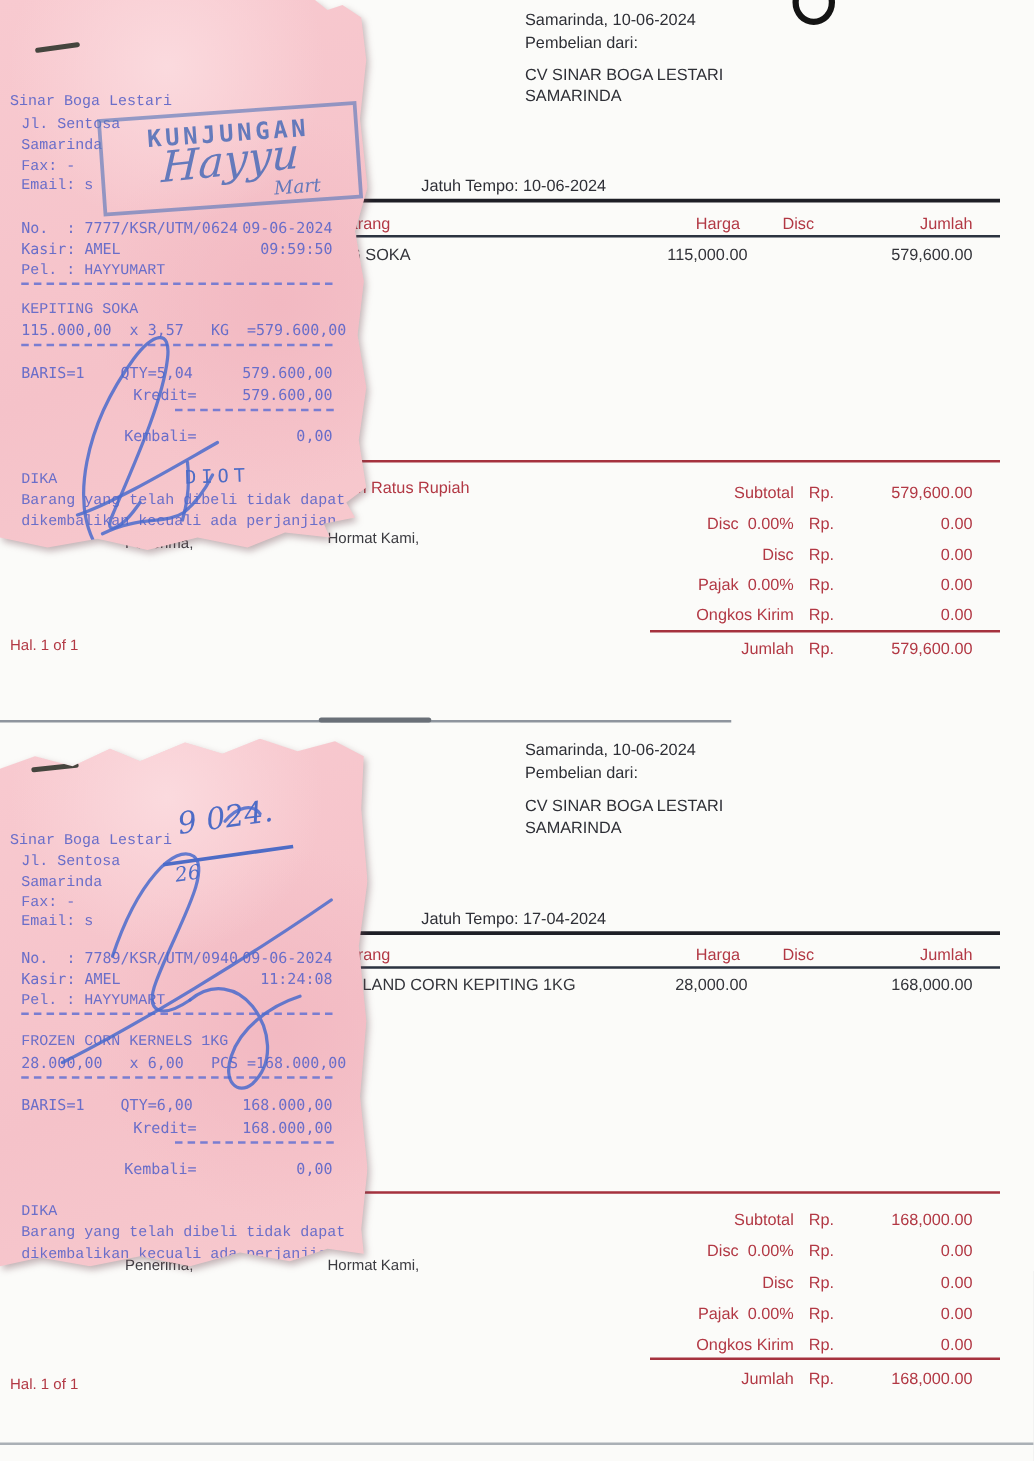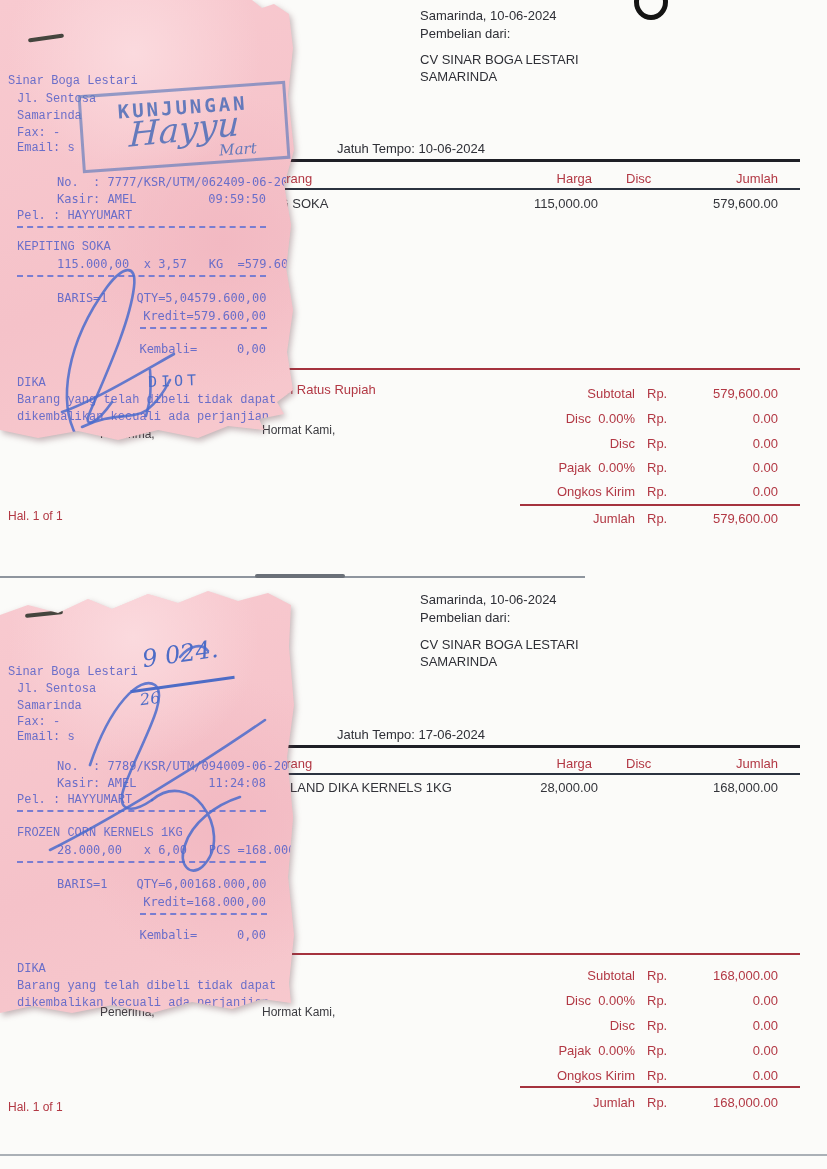--- a/index.html
+++ b/index.html
@@ -23,21 +23,21 @@
                radial-gradient(circle at 75% 55%, #f2b9c2 0%, rgba(242,185,194,0) 45%),
                linear-gradient(160deg,#f8cad0 0%,#f5c2c9 60%,#f7c9ce 100%);
     color:#6a6ec9;font-family:"DejaVu Sans Mono",monospace;font-size:12px;}
   .r1{clip-path:polygon(0 0,252px 0,262px 8px,274px 4px,289px 14px,293px 48px,288px 95px,294px 150px,
       284px 185px,291px 225px,286px 268px,293px 310px,287px 352px,293px 390px,277px 402px,284px 414px,
       259px 419px,264px 430px,228px 426px,198px 438px,158px 430px,118px 440px,78px 431px,38px 438px,0 430px);}
   .r2{clip-path:polygon(0 30px,28px 20px,58px 28px,88px 14px,112px 24px,148px 9px,178px 18px,208px 6px,
       238px 16px,268px 8px,291px 20px,289px 62px,294px 120px,287px 172px,293px 232px,288px 292px,
       294px 350px,289px 398px,291px 418px,262px 414px,232px 424px,192px 417px,152px 428px,112px 420px,
       72px 428px,32px 421px,0 428px);}
-  .rrow{position:absolute;left:17px;right:31px;display:flex;justify-content:space-between;white-space:pre;margin-left:40px;}
+  .rrow{position:absolute;left:17px;right:31px;display:flex;justify-content:space-between;white-space:pre;}
   .rline{position:absolute;left:17px;white-space:pre;font-family:Liberation Mono, monospace;}
   .rdash{position:absolute;left:17px;right:31px;border-top:2px dashed #797dd1;height:0;}
   .rdash-half{position:absolute;left:140px;width:127px;border-top:2px dashed #797dd1;height:0;}
   .lbl3{width:133px;text-align:right;} .eq3{flex:1;} .val3{text-align:right;}
   .staple{position:absolute;height:4px;background:#45453e;border-radius:2px;}
   .stamp{position:absolute;border:3px solid rgba(92,122,188,.65);color:rgba(80,110,184,.88);
          display:flex;flex-direction:column;align-items:center;}
   .stamp-title{font-weight:bold;font-size:19px;letter-spacing:3px;margin-top:5px;}
   .stamp-script{font-family:"DejaVu Serif",serif;font-style:italic;font-size:34px;margin-top:-9px;
                 transform:skewX(-8deg) rotate(-2deg);}
@@ -100,30 +100,30 @@
     <span class="abs inv gray" style="left:100px;top:427px;font-size:12px;">Penerima,</span>
     <span class="abs inv gray" style="left:262px;top:423px;font-size:12px;">Hormat Kami,</span>
     <span class="abs inv red" style="left:8px;top:509px;font-size:12px;">Hal. 1 of 1</span>
   </div>
 
   <div>
     <span class="abs inv" style="left:420px;top:592px;">Samarinda, 10-06-2024</span>
     <span class="abs inv" style="left:420px;top:610px;">Pembelian dari:</span>
     <span class="abs inv" style="left:420px;top:637px;">CV SINAR BOGA LESTARI</span>
     <span class="abs inv" style="left:420px;top:654px;">SAMARINDA</span>
-    <span class="abs inv" style="left:337px;top:727px;">Jatuh Tempo: 17-06-2024</span>
+    <span class="abs inv" style="left:337px;top:727px;">Jatuh Tempo: 17-04-2024</span>
 
     <div class="line" style="left:285px;top:745px;width:515px;height:3px;"></div>
     <span class="abs inv red" style="left:232px;top:756px;">Nama Barang</span>
     <span class="abs inv red rt" style="left:520px;top:756px;width:72px;">Harga</span>
     <span class="abs inv red" style="left:626px;top:756px;">Disc</span>
     <span class="abs inv red rt" style="left:700px;top:756px;width:78px;">Jumlah</span>
     <div class="thinline" style="left:285px;top:773px;width:515px;height:2px;"></div>
 
-    <span class="abs inv dark" style="left:290px;top:780px;">LAND DIKA KERNELS 1KG</span>
+    <span class="abs inv dark" style="left:290px;top:780px;">LAND CORN KEPITING 1KG</span>
     <span class="abs inv dark rt" style="left:510px;top:780px;width:88px;">28,000.00</span>
     <span class="abs inv dark rt" style="left:690px;top:780px;width:88px;">168,000.00</span>
 
     <div class="redline" style="left:285px;top:953px;width:515px;height:2px;"></div>
 
     <span class="tot-lbl" style="top:968px;">Subtotal</span>
     <span class="tot-rp" style="top:968px;">Rp.</span>
     <span class="tot-val" style="top:968px;">168,000.00</span>
     <span class="tot-lbl" style="top:993px;">Disc  0.00%</span>
     <span class="tot-rp" style="top:993px;">Rp.</span>

